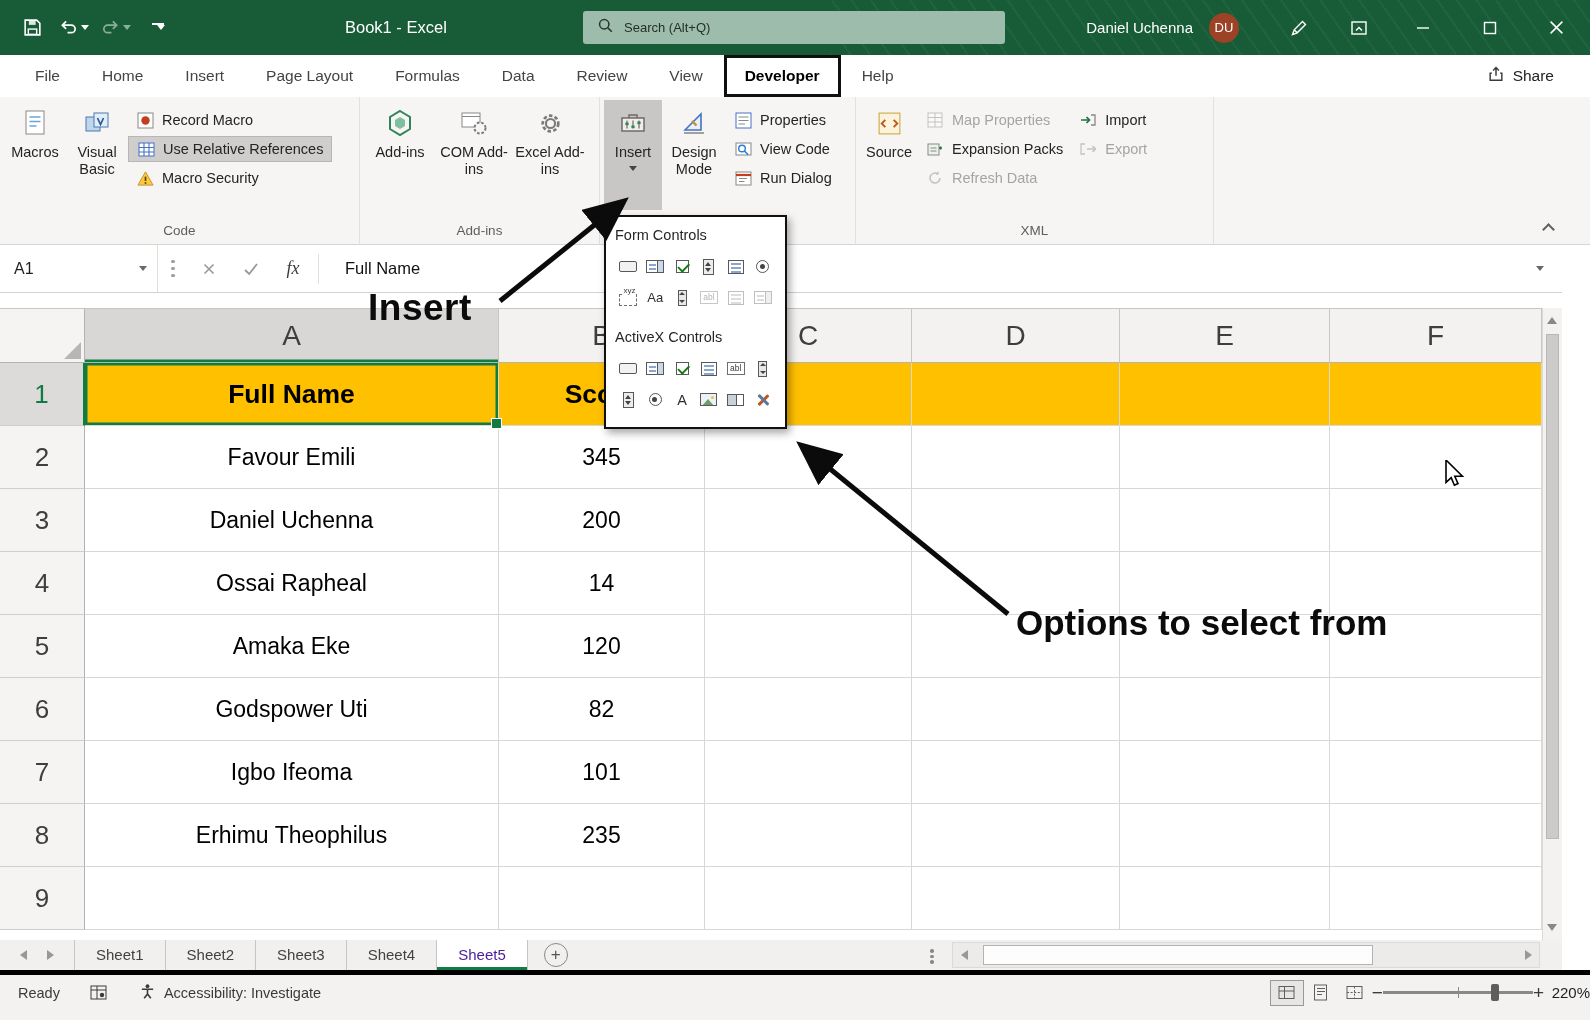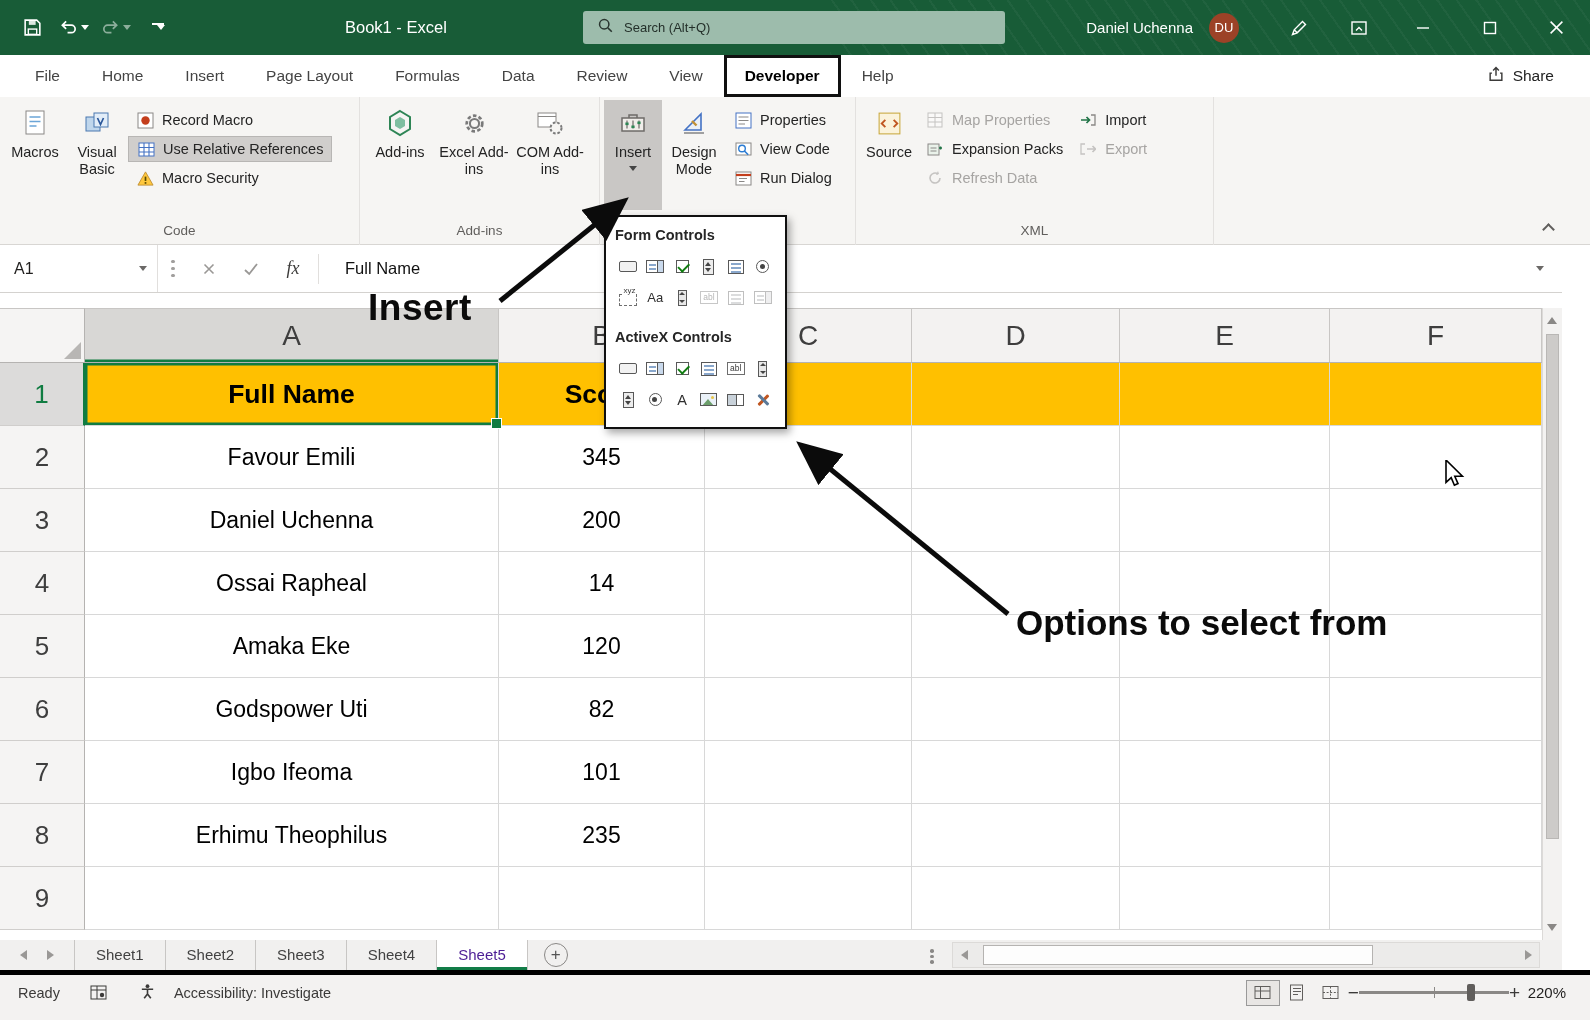--- a/index.html
+++ b/index.html
@@ -115,35 +115,35 @@
   .hscroll{position:absolute;left:952px;top:2px;width:588px;height:26px;display:flex;align-items:center;background:#ECEBEA;border:1px solid #DCDAD8}
   .harrow{width:22px;display:flex;justify-content:center}
   .htrack{flex:1;position:relative;height:100%}
   .hthumb{position:absolute;left:8px;top:2px;height:20px;width:72%;background:#FDFDFD;border:1px solid #B5B3B1}
 
   
   .statusbar{position:absolute;top:970px;left:0;right:0;height:50px;background:#F3F2F1;border-top:5px solid #000000;
     display:flex;align-items:center;font-size:14.5px;color:#3B3A39;z-index:5;padding-bottom:10px}
   .sb-ready{margin-left:18px}
   .sb-macro{margin-left:30px;display:flex}
-  .sb-acc{margin-left:32px;display:flex;align-items:center;gap:18px}
-  .sb-right{margin-left:auto;display:flex;align-items:center;padding-right:24px}
+  .sb-acc{margin-left:32px;display:flex;align-items:center;gap:8px}
+  .sb-right{margin-left:auto;display:flex;align-items:center;}
   .viewbtn{width:34px;height:26px;display:flex;align-items:center;justify-content:center}
   .viewbtn.selview{background:#E8E6E4;border:1px solid #999}
   .zoom-out::after{content:"−";font-size:19px;color:#3B3A39}
   .zoom-in::after{content:"+";font-size:19px;color:#3B3A39}
   .zoomtrack{width:150px;height:3px;background:#8A8886;position:relative}
   .zoomtrack::before{content:"";position:absolute;left:50%;top:-4px;width:1.5px;height:11px;background:#8A8886}
   .zoomhandle{position:absolute;left:72%;top:-7px;width:8px;height:17px;background:#605E5C;border-radius:2px}
   .zoomlabel{min-width:46px;text-align:right;font-size:15px;color:#201F1E}
 
   
   .insert-menu{position:absolute;left:604px;top:215px;width:183px;background:#fff;border:2.5px solid #101010;
     box-shadow:3px 4px 8px rgba(0,0,0,.35);z-index:50;padding:8px 9px 12px}
-  .menu-h{font-size:14.5px;font-weight:700;color:#262626;margin:2px 0 8px}
+  .menu-h{font-size:14.5px;font-weight:400;color:#262626;margin:2px 0 8px}
   .menu-h.mh2{margin-top:16px}
   .mgrid{display:grid;grid-template-columns:repeat(6,1fr)}
   .mi{height:31px;display:flex;align-items:center;justify-content:center}
   .g{display:inline-flex;align-items:center;justify-content:center}
   .dis{opacity:.38;filter:grayscale(.9)}
   .ic-button{width:18px;height:11px;border:1.5px solid #585858;border-radius:2px;background:#F2F2F2}
   .ic-combobox{width:18px;height:13px;border:1px solid #585858;position:relative;background:#fff}
   .ic-combobox::after{content:"";position:absolute;top:0;right:0;bottom:0;width:5px;background:#C9D9EC;border-left:1px solid #585858}
   .ic-combobox::before{content:"";position:absolute;left:2px;top:3px;width:7px;height:2px;background:#89A7CC;box-shadow:0 4px 0 #89A7CC}
   .ic-checkbox{width:13px;height:13px;border:1.5px solid #585858;position:relative;background:#fff}
@@ -341,36 +341,36 @@
           <span class="bicon">
             <svg width="30" height="30" viewBox="0 0 30 30">
                 <polygon points="15,3 25,9 25,21 15,27 5,21 5,9" fill="none" stroke="#2E8555" stroke-width="2"></polygon>
                 <polygon points="15,9 20,12 20,18 15,21 10,18 10,12" fill="#7FBFA0"></polygon>
               </svg>
           </span>
           <span class="blabel">Add-ins</span>
         </div>
         <div class="bigbtn" style="width:76px">
           <span class="bicon">
-            <svg width="27" height="27" viewBox="0 0 26 26">
-                <circle cx="13" cy="13" r="7.5" fill="none" stroke="#7A7A7A" stroke-width="2.6" stroke-dasharray="3.4 2.2"></circle>
-                <circle cx="13" cy="13" r="4.4" fill="none" stroke="#7A7A7A" stroke-width="2"></circle>
-              </svg>
-          </span>
-          <span class="blabel">Excel Add-ins</span>
-        </div>
-        <div class="bigbtn" style="width:76px">
-          <span class="bicon">
             <svg width="28" height="28" viewBox="0 0 28 28">
                 <rect x="2" y="4" width="18" height="14" fill="#fff" stroke="#8A8886"></rect>
                 <path d="M2 7.5 h18" stroke="#8A8886"></path>
                 <circle cx="20" cy="19" r="5.5" fill="#F6F5F3" stroke="#7A7A7A" stroke-width="2" stroke-dasharray="2.6 1.8"></circle>
               </svg>
           </span>
           <span class="blabel">COM Add-ins</span>
+        </div>
+        <div class="bigbtn" style="width:76px">
+          <span class="bicon">
+            <svg width="27" height="27" viewBox="0 0 26 26">
+                <circle cx="13" cy="13" r="7.5" fill="none" stroke="#7A7A7A" stroke-width="2.6" stroke-dasharray="3.4 2.2"></circle>
+                <circle cx="13" cy="13" r="4.4" fill="none" stroke="#7A7A7A" stroke-width="2"></circle>
+              </svg>
+          </span>
+          <span class="blabel">Excel Add-ins</span>
         </div>
       </div>
       <div class="rg-label">Add-ins</div>
     </div>
 
     <div class="rgroup g-controls">
       <div class="rg-content">
         <div class="bigbtn pressed" style="width:58px">
           <span class="bicon">
             <svg width="28" height="28" viewBox="0 0 28 28">

